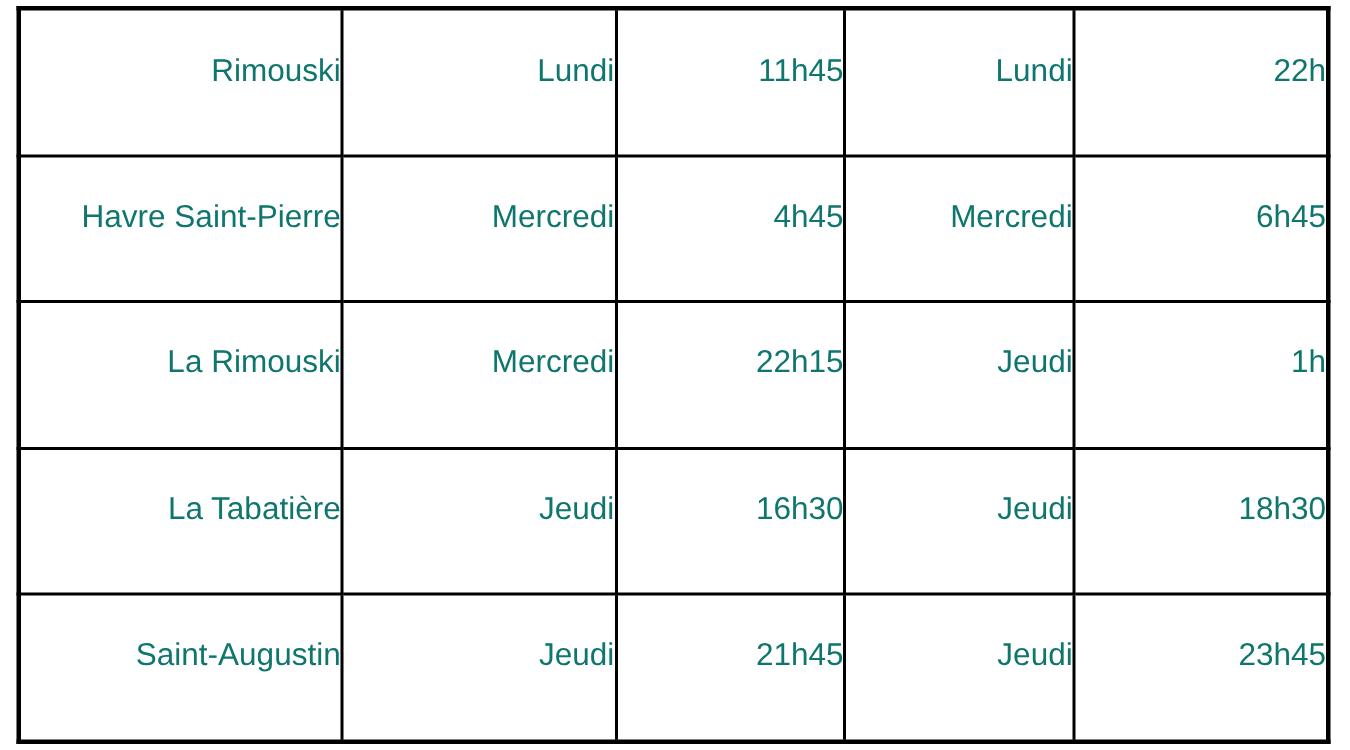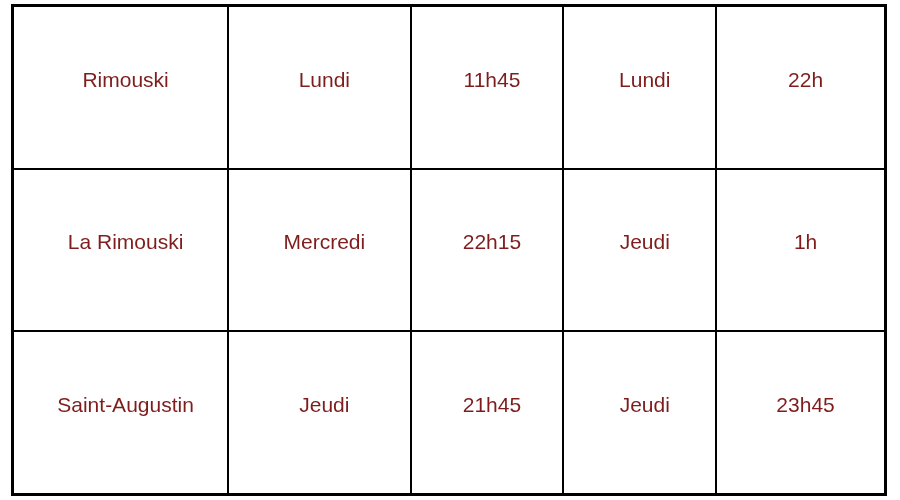--- a/index.html
+++ b/index.html
@@ -23,24 +23,24 @@
     width: 876px;
     height: 492px;
     border-collapse: collapse;
     table-layout: fixed;
     background: #ffffff;
   }
   table.schedule td {
     border: 2px solid #000000;
     font-size: 21px;
     line-height: 1;
-    color: #7f1d1d;
+    color: #0f766e;
     padding: 0 0 16px 10px;
     vertical-align: middle;
-    text-align: center;
+    text-align: right;
     white-space: nowrap;
     overflow: hidden;
   }
   table.schedule {
     border: 3px solid #000000;
   }
   col.c1 { width: 24.7%; }
   col.c2 { width: 20.9%; }
   col.c3 { width: 17.5%; }
   col.c4 { width: 17.5%; }
@@ -60,25 +60,39 @@
     </colgroup>
     <tbody>
       <tr>
         <td>Rimouski</td>
         <td>Lundi</td>
         <td>11h45</td>
         <td>Lundi</td>
         <td>22h</td>
       </tr>
       <tr>
+        <td>Havre Saint-Pierre</td>
+        <td>Mercredi</td>
+        <td>4h45</td>
+        <td>Mercredi</td>
+        <td>6h45</td>
+      </tr>
+      <tr>
         <td>La Rimouski</td>
         <td>Mercredi</td>
         <td>22h15</td>
         <td>Jeudi</td>
         <td>1h</td>
+      </tr>
+      <tr>
+        <td>La Tabatière</td>
+        <td>Jeudi</td>
+        <td>16h30</td>
+        <td>Jeudi</td>
+        <td>18h30</td>
       </tr>
       <tr>
         <td>Saint-Augustin</td>
         <td>Jeudi</td>
         <td>21h45</td>
         <td>Jeudi</td>
         <td>23h45</td>
       </tr>
     </tbody>
   </table>

